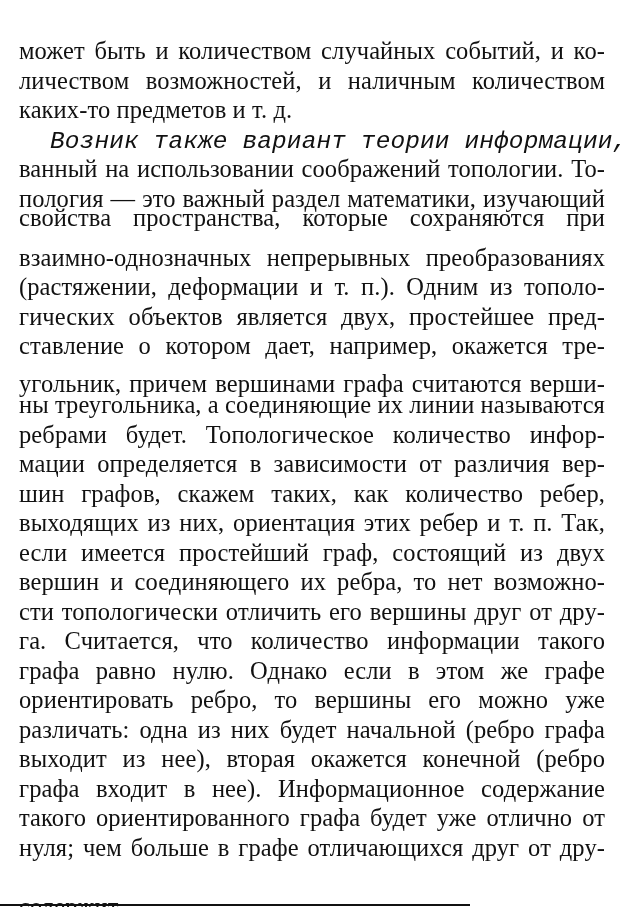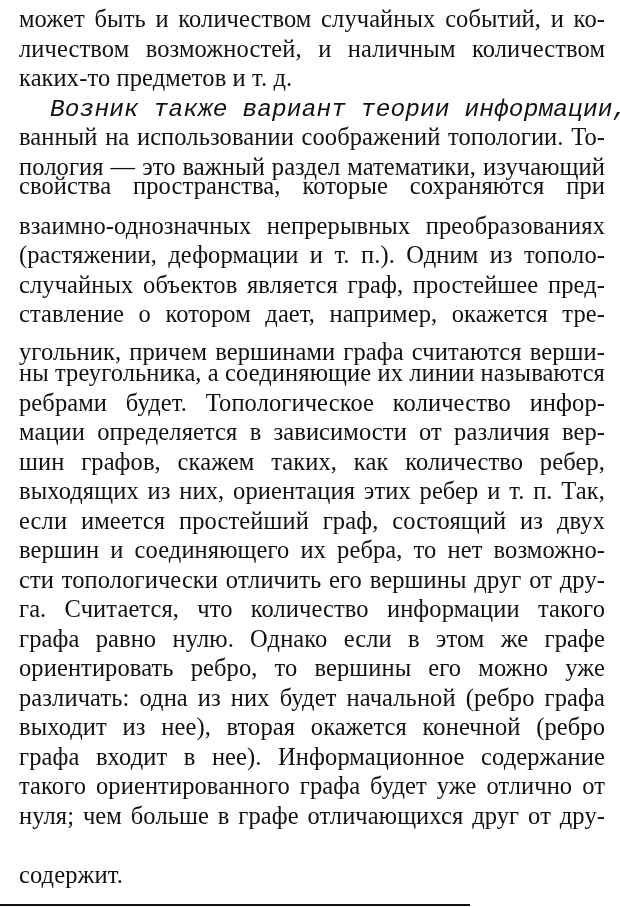--- a/index.html
+++ b/index.html
@@ -26,20 +26,21 @@
       position: absolute;
       left: 19px;
       width: 586px;
       height: 30px;
       font-size: 24.5px;
       line-height: 30px;
       white-space: nowrap;
       text-align: justify;
       text-align-last: justify;
       letter-spacing: 0.1px;
+      margin-top: 32px;
     }
     .line.last {
       text-align-last: left;
     }
     .line.indent {
       left: 50px;
       width: 555px;
     }
     .it {
       font-style: italic;
@@ -72,21 +73,21 @@
   <div class="line" style="top:4px">может быть и количеством случайных событий, и ко-</div>
   <div class="line" style="top:33.5px">личеством возможностей, и наличным количеством</div>
   <div class="line last" style="top:63px">каких-то предметов и т. д.</div>
 
   <div class="line indent" style="top:92.5px"><span class="it">Возник также вариант теории информации,</span><span> осно-</span></div>
   <div class="line" style="top:122px">ванный на использовании соображений топологии. То-</div>
   <div class="line" style="top:151.5px">пология — это важный раздел математики, изучающий</div>
   <div class="line" style="top:171px">свойства пространства, которые сохраняются при</div>
   <div class="line" style="top:210.5px">взаимно-однозначных непрерывных преобразованиях</div>
   <div class="line" style="top:240px">(растяжении, деформации и т. п.). Одним из тополо-</div>
-  <div class="line" style="top:269.5px">случайных объектов является граф, простейшее пред-</div>
+  <div class="line" style="top:269.5px">гических объектов является двух, простейшее пред-</div>
   <div class="line" style="top:299px">ставление о котором дает, например, окажется тре-</div>
   <div class="line" style="top:337px">угольник, причем вершинами графа считаются верши-</div>
   <div class="line" style="top:358px">ны треугольника, а соединяющие их линии называются</div>
   <div class="line" style="top:387.5px">ребрами будет. Топологическое количество инфор-</div>
   <div class="line" style="top:417px">мации определяется в зависимости от различия вер-</div>
   <div class="line" style="top:446.5px">шин графов, скажем таких, как количество ребер,</div>
   <div class="line" style="top:476px">выходящих из них, ориентация этих ребер и т. п. Так,</div>
   <div class="line" style="top:505.5px">если имеется простейший граф, состоящий из двух</div>
   <div class="line" style="top:535px">вершин и соединяющего их ребра, то нет возможно-</div>
   <div class="line" style="top:564.5px">сти топологически отличить его вершины друг от дру-</div>

